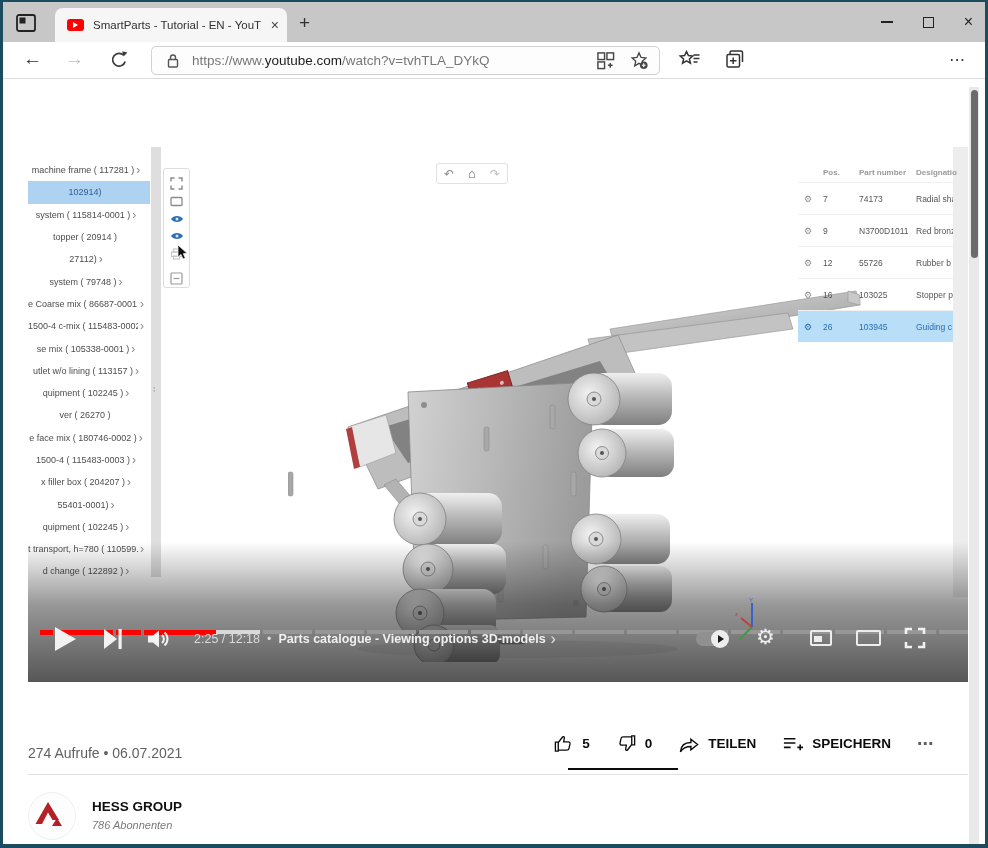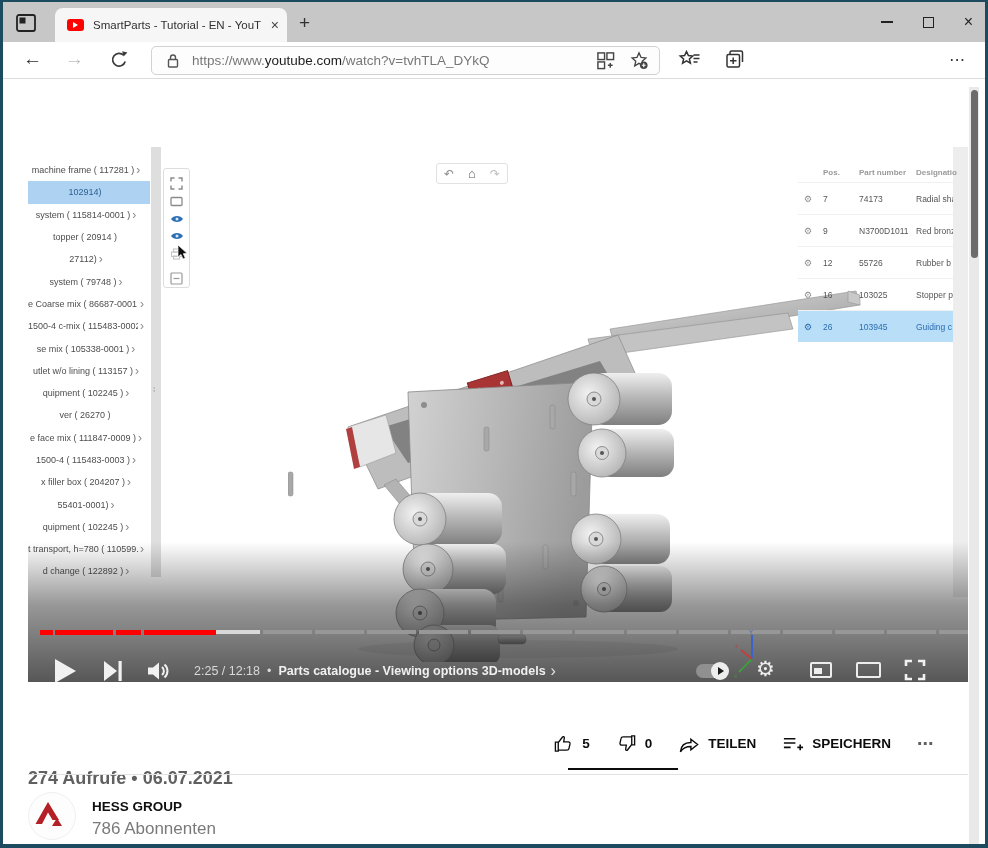--- a/index.html
+++ b/index.html
@@ -103,21 +103,21 @@
 
   .player-grad { position:absolute; left:0; bottom:0; width:100%; height:140px; pointer-events:none;
     background:linear-gradient(to bottom, rgba(25,25,25,0) 0%, rgba(25,25,25,0.45) 45%, rgba(28,28,28,0.74) 100%); }
 
   .progress { position:absolute; left:0; top:483px; width:940px; height:4px; }
   .progress .seg { position:absolute; top:0; height:4px; }
   .seg.played { background:var(--yt-red); height:5px; top:-0.5px; }
   .seg.buffered { background:#d9d9d9; }
   .seg.rest { background:#979797; }
 
-  .controls { position:absolute; left:0; top:504px; width:940px; height:40px; display:flex; align-items:center; }
+  .controls { position:absolute; left:0; top:472px; width:940px; height:40px; display:flex; align-items:center; }
   .ctl { display:flex; align-items:center; justify-content:center; }
   .time-line { display:flex; align-items:center; margin-left:22px; }
   .time-txt { font-size:12.5px; color:#d9d9d9; }
   .time-dot { font-size:12.5px; color:#d9d9d9; margin:0 7px; }
   .chapter { font-size:12.5px; font-weight:700; color:#f0f0f0; }
   .chapter-chv { font-size:16px; color:#e3e3e3; margin-left:5px; line-height:1; }
   .autoplay { position:absolute; left:668px; top:13px; width:32px; height:14px; background:#909090;
     border-radius:7px; }
   .autoplay .knob { position:absolute; right:-1px; top:-2px; width:18px; height:18px; border-radius:50%;
     background:#ededed; display:flex; align-items:center; justify-content:center; }
@@ -125,30 +125,30 @@
   .axis-triad { position:absolute; left:702px; top:-22px; }
   .gear-glyph { position:absolute; left:728px; top:6px; font-size:21px; color:#ededed;
     font-family:"DejaVu Sans",sans-serif; }
   .mini-ic { position:absolute; left:782px; top:11px; width:22px; height:16px; border:2.4px solid #ededed; border-radius:2px; }
   .mini-ic i { position:absolute; left:2px; bottom:2px; width:8px; height:6px; background:#ededed; }
   .theater-ic { position:absolute; left:828px; top:11px; width:25px; height:16px; border:2.4px solid #ededed; border-radius:2px; }
   .fs-ic { position:absolute; left:876px; top:8px; }
 
   
   .v-title { position:absolute; left:25px; top:699px; font-size:19.5px; color:#0f0f0f; }
-  .v-meta { position:absolute; left:25px; top:766px; font-size:18px; color:#606060;font-weight:bold; }
+  .v-meta { position:absolute; left:25px; top:743px; font-size:14px; color:#606060; }
   .actions { position:absolute; right:52px; top:731px; display:flex; align-items:center; gap:26px; }
   .act { display:flex; align-items:center; gap:8px; font-size:13.5px; font-weight:700; color:#0c0c0c; }
   .sentiment { position:absolute; left:565px; top:766px; width:110px; height:2px; background:#0c0c0c; }
   .divider { position:absolute; left:25px; top:772px; width:940px; height:1px; background:#e2e2e2; }
 
   .avatar { position:absolute; left:25px; top:790px; width:48px; height:48px; border-radius:50%;
     background:#fdfdfd; border:1px solid #efefef; display:flex; align-items:center; justify-content:center; }
   .ch-name { position:absolute; left:89px; top:797px; font-size:13.5px; font-weight:700; color:#0f0f0f; }
-  .ch-subs { position:absolute; left:89px; top:817px; font-size:17px; color:#7a7a7a; }
+  .ch-subs { position:absolute; left:89px; top:817px; font-size:11px; color:#7a7a7a;font-style:italic; }
   .subscribe { position:absolute; left:823px; top:797px; width:125px; height:37px; background:var(--sub-red);
     border-radius:2px; display:flex; align-items:center; justify-content:center; color:#fff;
     font-size:13.5px; font-weight:700; letter-spacing:0.4px; }
 </style>
 </head>
 <body>
 
 <div class="window">
 
   <div class="titlebar">
@@ -317,21 +317,21 @@
         </div>
         <div class="tree-row">
           <span class="lbl">quipment ( 102245 )</span>
           <span class="chv">›</span>
         </div>
         <div class="tree-row">
           <span class="lbl">ver ( 26270 )</span>
           <span class="chv"></span>
         </div>
         <div class="tree-row">
-          <span class="lbl">e face mix ( 111847-0009 )</span>
+          <span class="lbl">e face mix ( 180746-0002 )</span>
           <span class="chv">›</span>
         </div>
         <div class="tree-row">
           <span class="lbl">1500-4 ( 115483-0003 )</span>
           <span class="chv">›</span>
         </div>
         <div class="tree-row">
           <span class="lbl">x filler box ( 204207 )</span>
           <span class="chv">›</span>
         </div>

